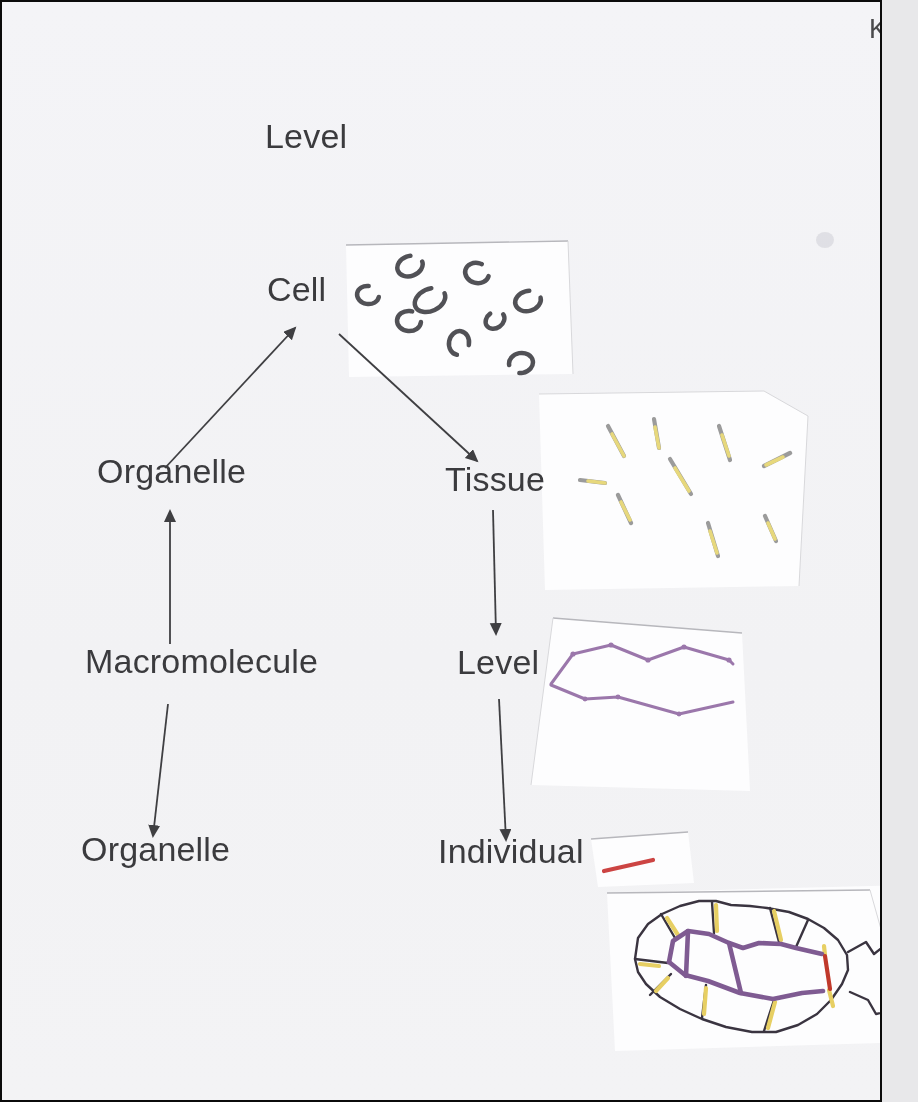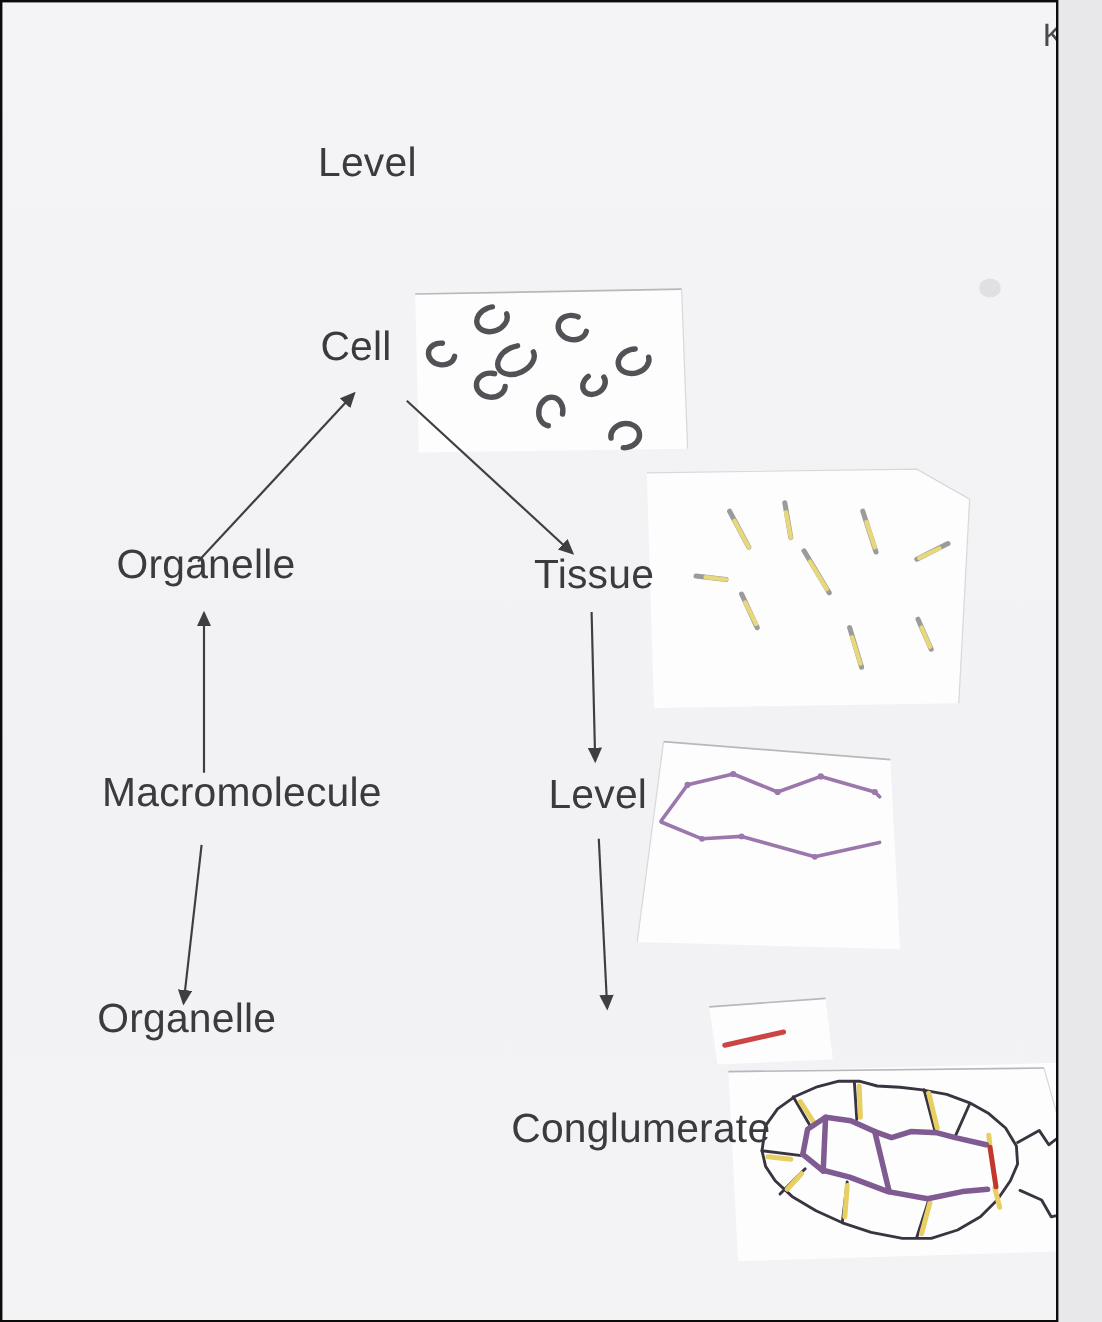--- a/index.html
+++ b/index.html
@@ -208,16 +208,16 @@
   <div class="lbl" style="left:95px; top:452px;">Organelle</div>
 
   <div class="lbl" style="left:443px; top:460px;">Tissue</div>
 
   <div class="lbl" style="left:83px; top:642px;">Macromolecule</div>
 
   <div class="lbl" style="left:455px; top:643px;">Level</div>
 
   <div class="lbl" style="left:79px; top:830px;">Organelle</div>
 
-
-  <div class="lbl" style="left:424px; top:922px;">Conglumerate</div>
+  <div class="lbl" style="left:436px; top:832px;">Individual</div>
+
 
 </div>
 
 </body></html>

